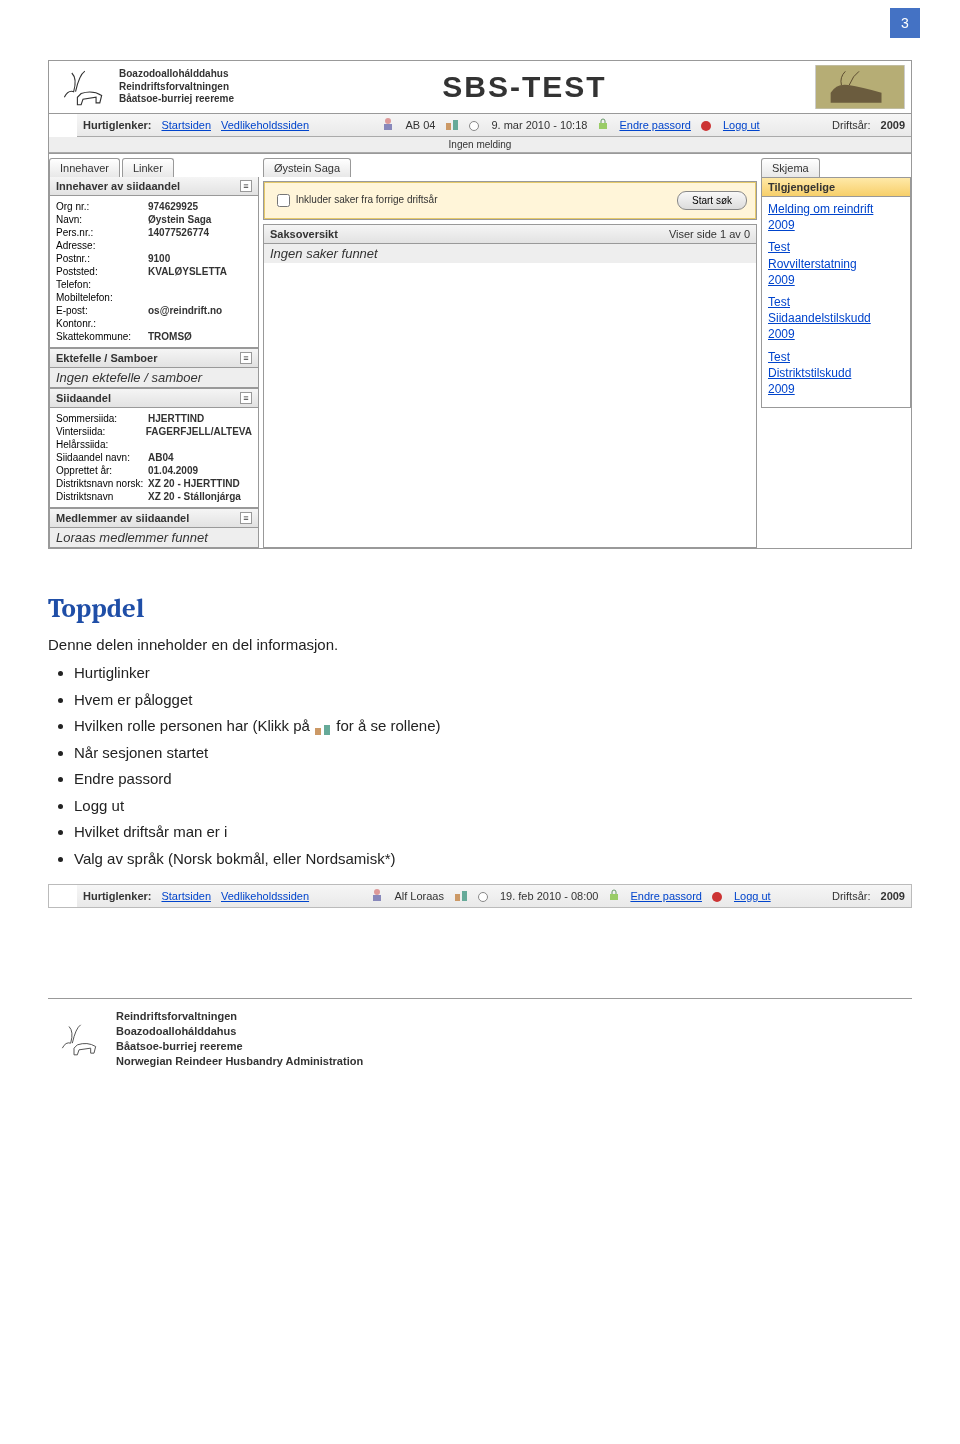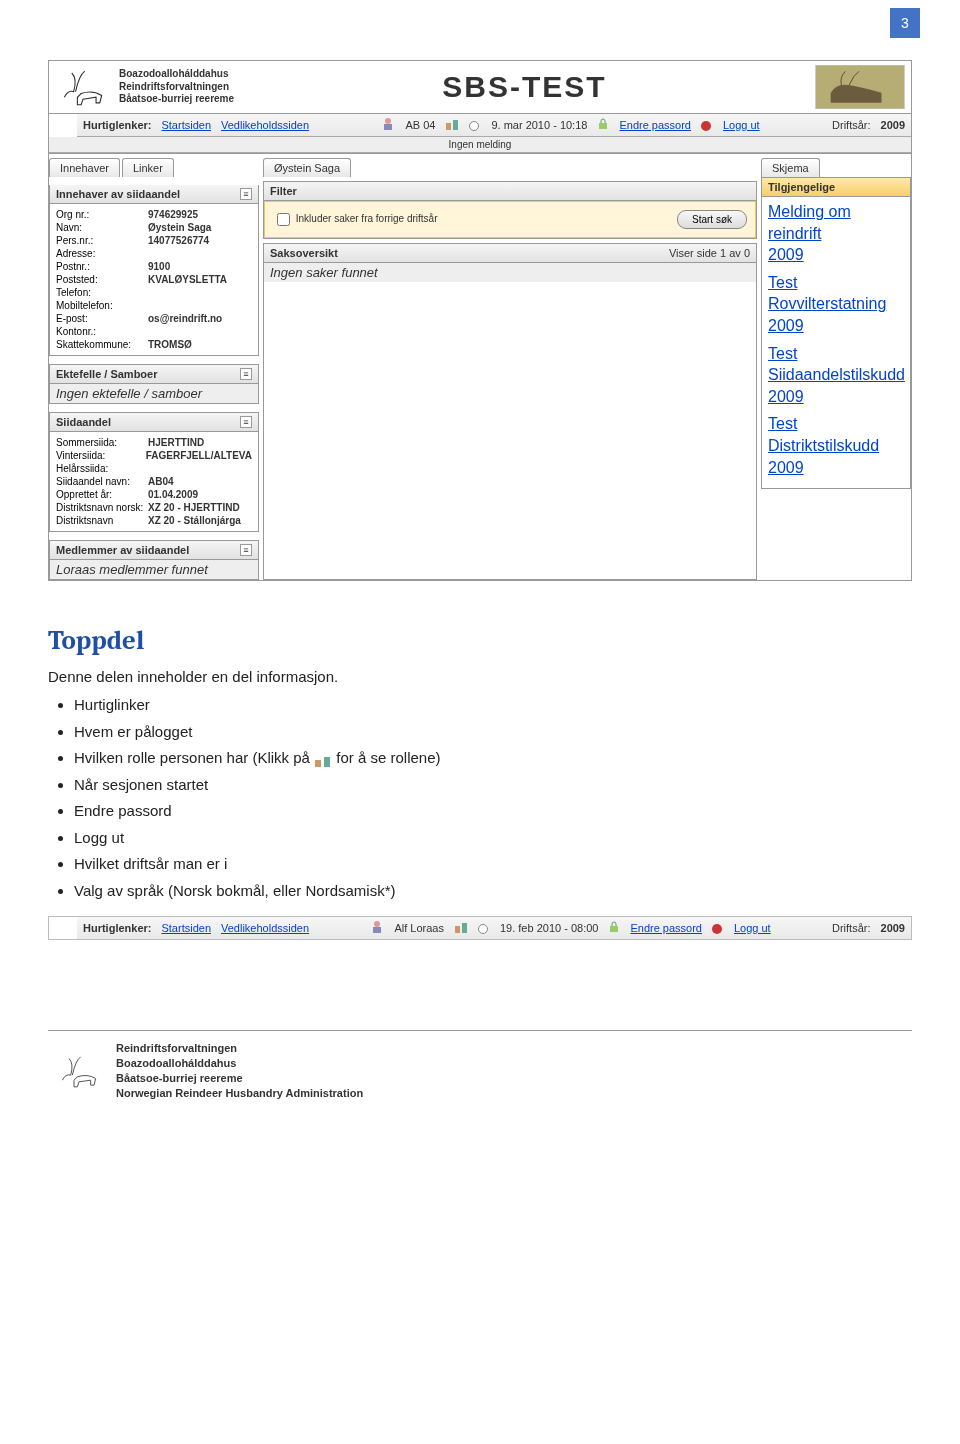--- a/index.html
+++ b/index.html
@@ -24,35 +24,35 @@
 
   .tabstrip { display: flex; gap: 0; margin-top: 2px; }
   .tab { border: 1px solid #999; border-bottom: none; background: linear-gradient(#fff,#e8e8e8); padding: 3px 10px; font-size: 11px; border-radius: 3px 3px 0 0; margin-right: 2px; }
 
   .columns { display: flex; gap: 4px; border-top: 1px solid #999; padding-top: 2px; background: #fff; }
   .panel { border: 1px solid #999; }
   .panel-hd { background: linear-gradient(#f5f5f5,#e2e2e2); border-bottom: 1px solid #999; padding: 3px 6px; font-weight: bold; font-size: 11px; display: flex; justify-content: space-between; align-items: center; }
   .collapse-icon { border: 1px solid #999; width: 12px; height: 12px; font-size: 9px; line-height: 10px; text-align: center; background: #fff; }
   .panel-body { padding: 4px 6px; font-size: 10px; }
 
-  .col-left { width: 210px; display: flex; flex-direction: column; gap: 8px; }
+  .col-left { width: 210px; display: flex; flex-direction: column; gap: 0; }
   .col-mid { flex: 1; display: flex; flex-direction: column; gap: 4px; }
   .col-right { width: 150px; }
 
   .kv-row { display: flex; padding: 1px 0; }
   .kv-label { width: 92px; color: #000; }
   .kv-val { font-weight: bold; flex: 1; }
 
   .filter-body { background: #fff5d9; border: 1px solid #e5c96a; padding: 8px; display: flex; align-items: center; justify-content: space-between; }
   .filter-body label { font-size: 10px; }
   .btn { border: 1px solid #888; background: linear-gradient(#f8f8f8,#dcdcdc); padding: 3px 14px; font-size: 10px; border-radius: 9px; cursor: pointer; }
 
   .sak-hd { display: flex; justify-content: space-between; }
 
-  .side-links a { display: block; color: #0044cc; text-decoration: underline; font-size: 16px; line-height: 1.35; cursor: pointer; }
+  .side-links a { display: block; color: #0044cc; text-decoration: underline; font-size: 12px; line-height: 1.35; cursor: pointer; }
   .side-links .grp { margin-bottom: 6px; }
 
   .ms-note { background: #eee; padding: 2px 6px; font-size: 13px; font-style: italic; }
 
   
   .article { margin-top: 40px; font-size: 15px; line-height: 1.5; color: #222; }
   h2 { color: #1f4ea7; font-size: 27px; margin: 0 0 4px 0; font-family: Cambria, Georgia, serif; }
   .article p { margin: 0 0 6px 0; }
   .bullets { margin: 2px 0 14px 0; padding-left: 26px; }
   .bullets li { margin-bottom: 4px; }
@@ -237,23 +237,20 @@
             </div>
           <div class="ms-note">Loraas medlemmer funnet</div>
         </div>
       </div>
 
       <div class="col-mid">
         <div class="tabstrip">
           <div class="tab">Øystein Saga</div>
         </div>
         <div class="panel">
-          <div class="panel-hd">
-              <span>Filter</span>
-            </div>
           <div class="filter-body">
             <label>
               <input type="checkbox" style="">
               <span>Inkluder saker fra forrige driftsår</span>
             </label>
             <button class="btn">Start søk</button>
           </div>
         </div>
         <div class="panel" style="flex:1">
           <div class="panel-hd sak-hd">

